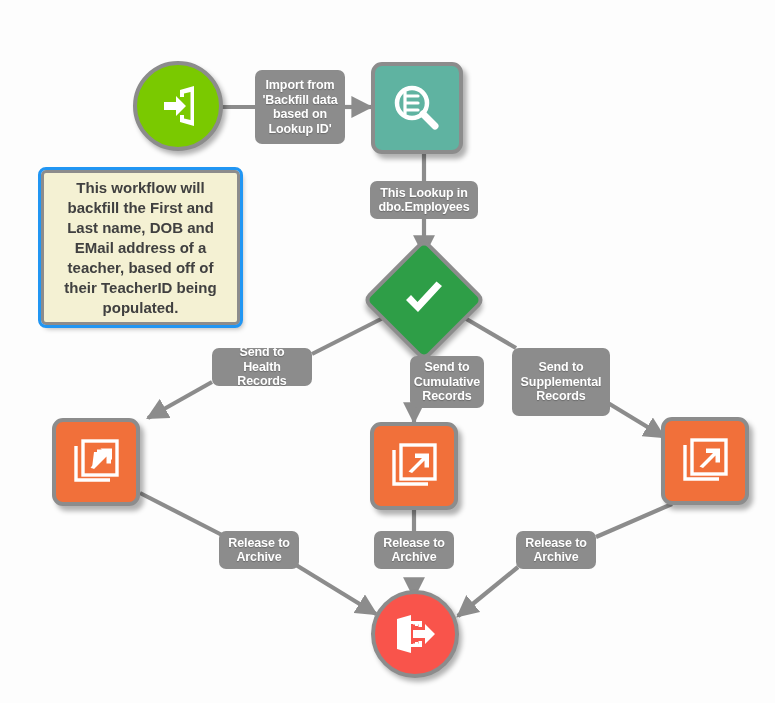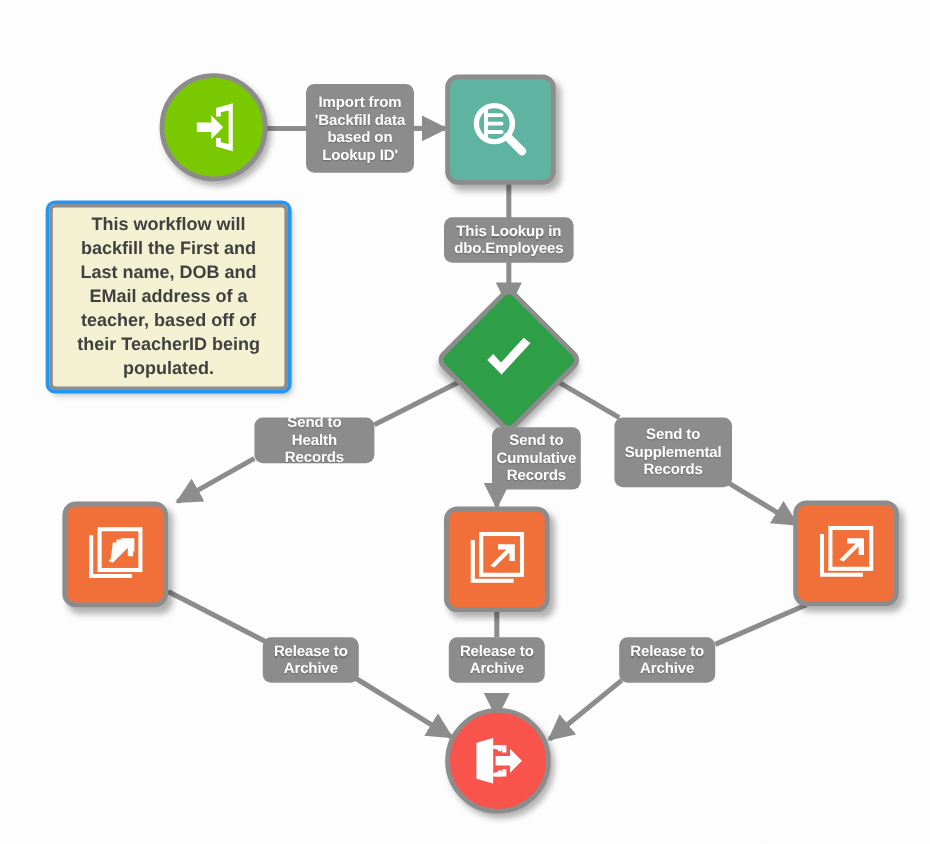--- a/index.html
+++ b/index.html
@@ -184,21 +184,21 @@
     </span>
   </div>
 
   <div class="edge-label" style="left:212px; top:348px; width:100px; height:38px;">Send to Health
 Records</div>
 
   <div class="edge-label" style="left:398px; top:356px; width:74px; height:52px;margin-left:12px;">Send to
 Cumulative
 Records</div>
 
-  <div class="edge-label" style="left:512px; top:348px; width:98px; height:58px;">Send to
+  <div class="edge-label" style="left:512px; top:348px; width:98px; height:68px;">Send to
 Supplemental
 Records</div>
 
   <div class="node node-square" style="left:52px; top:418px; width:88px; height:88px; background:#f1703a;">
     <span class="glyph">
       <svg width="52" height="52" viewBox="0 0 52 52" xmlns="http://www.w3.org/2000/svg">
         <path d="M6 10 L6 44 L40 44" fill="none" stroke="#ffffff" stroke-width="3.4"></path>
         <rect x="13" y="5" width="34" height="34" fill="none" stroke="#ffffff" stroke-width="3.4"></rect>
         <path d="M21 33 L36 18 L30.5 12.5 L42 12.5 L42 24 L36.5 18.5 L26 29.5 Z" fill="#ffffff"></path>
         <path d="M22 32 L38 16 L38 30 L38 16 L24 16 Z" fill="#ffffff"></path>

